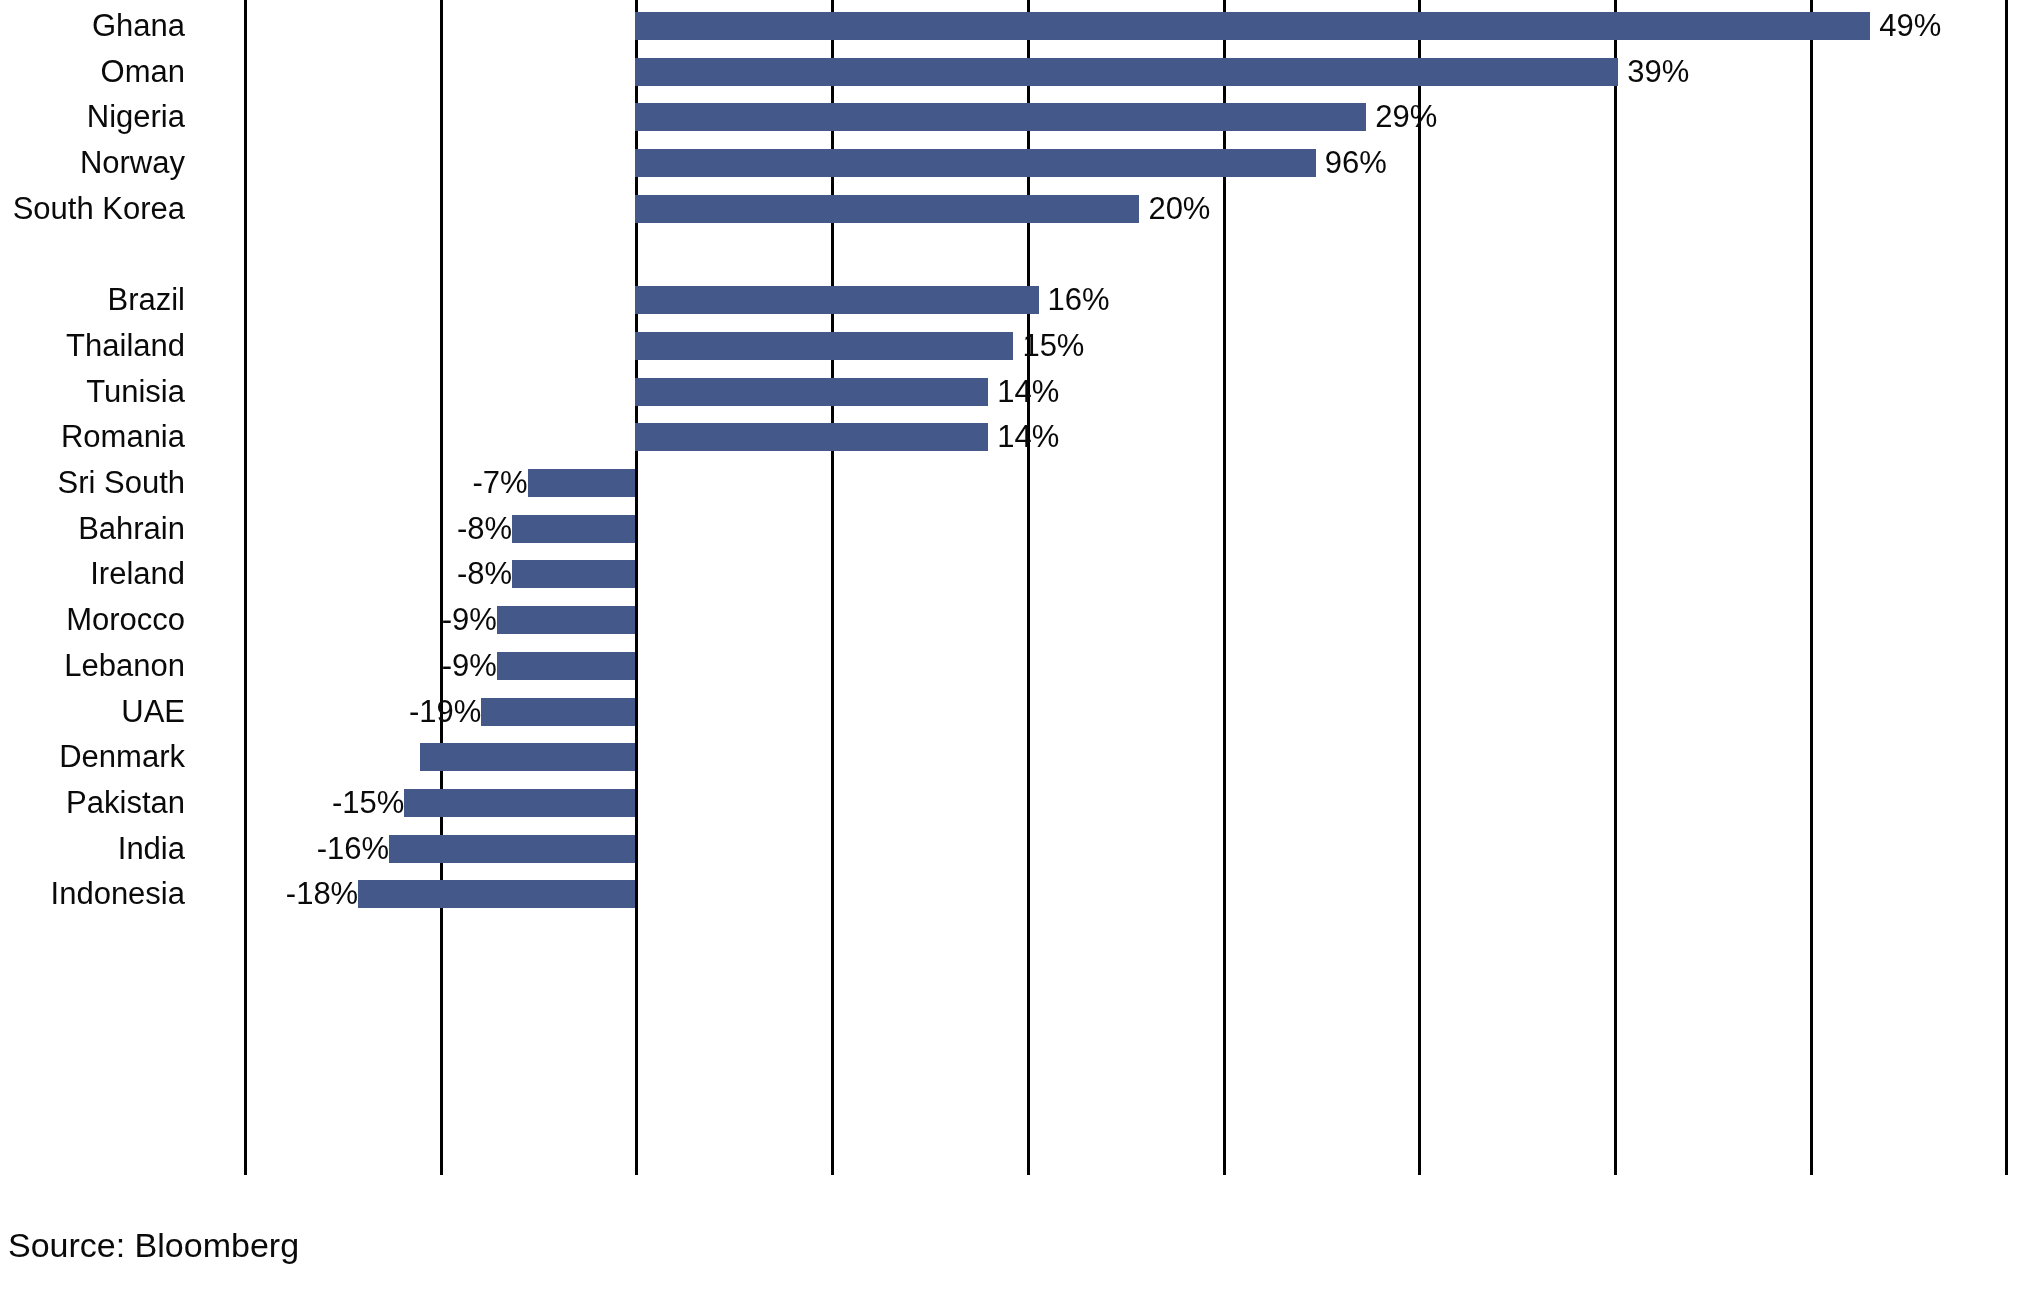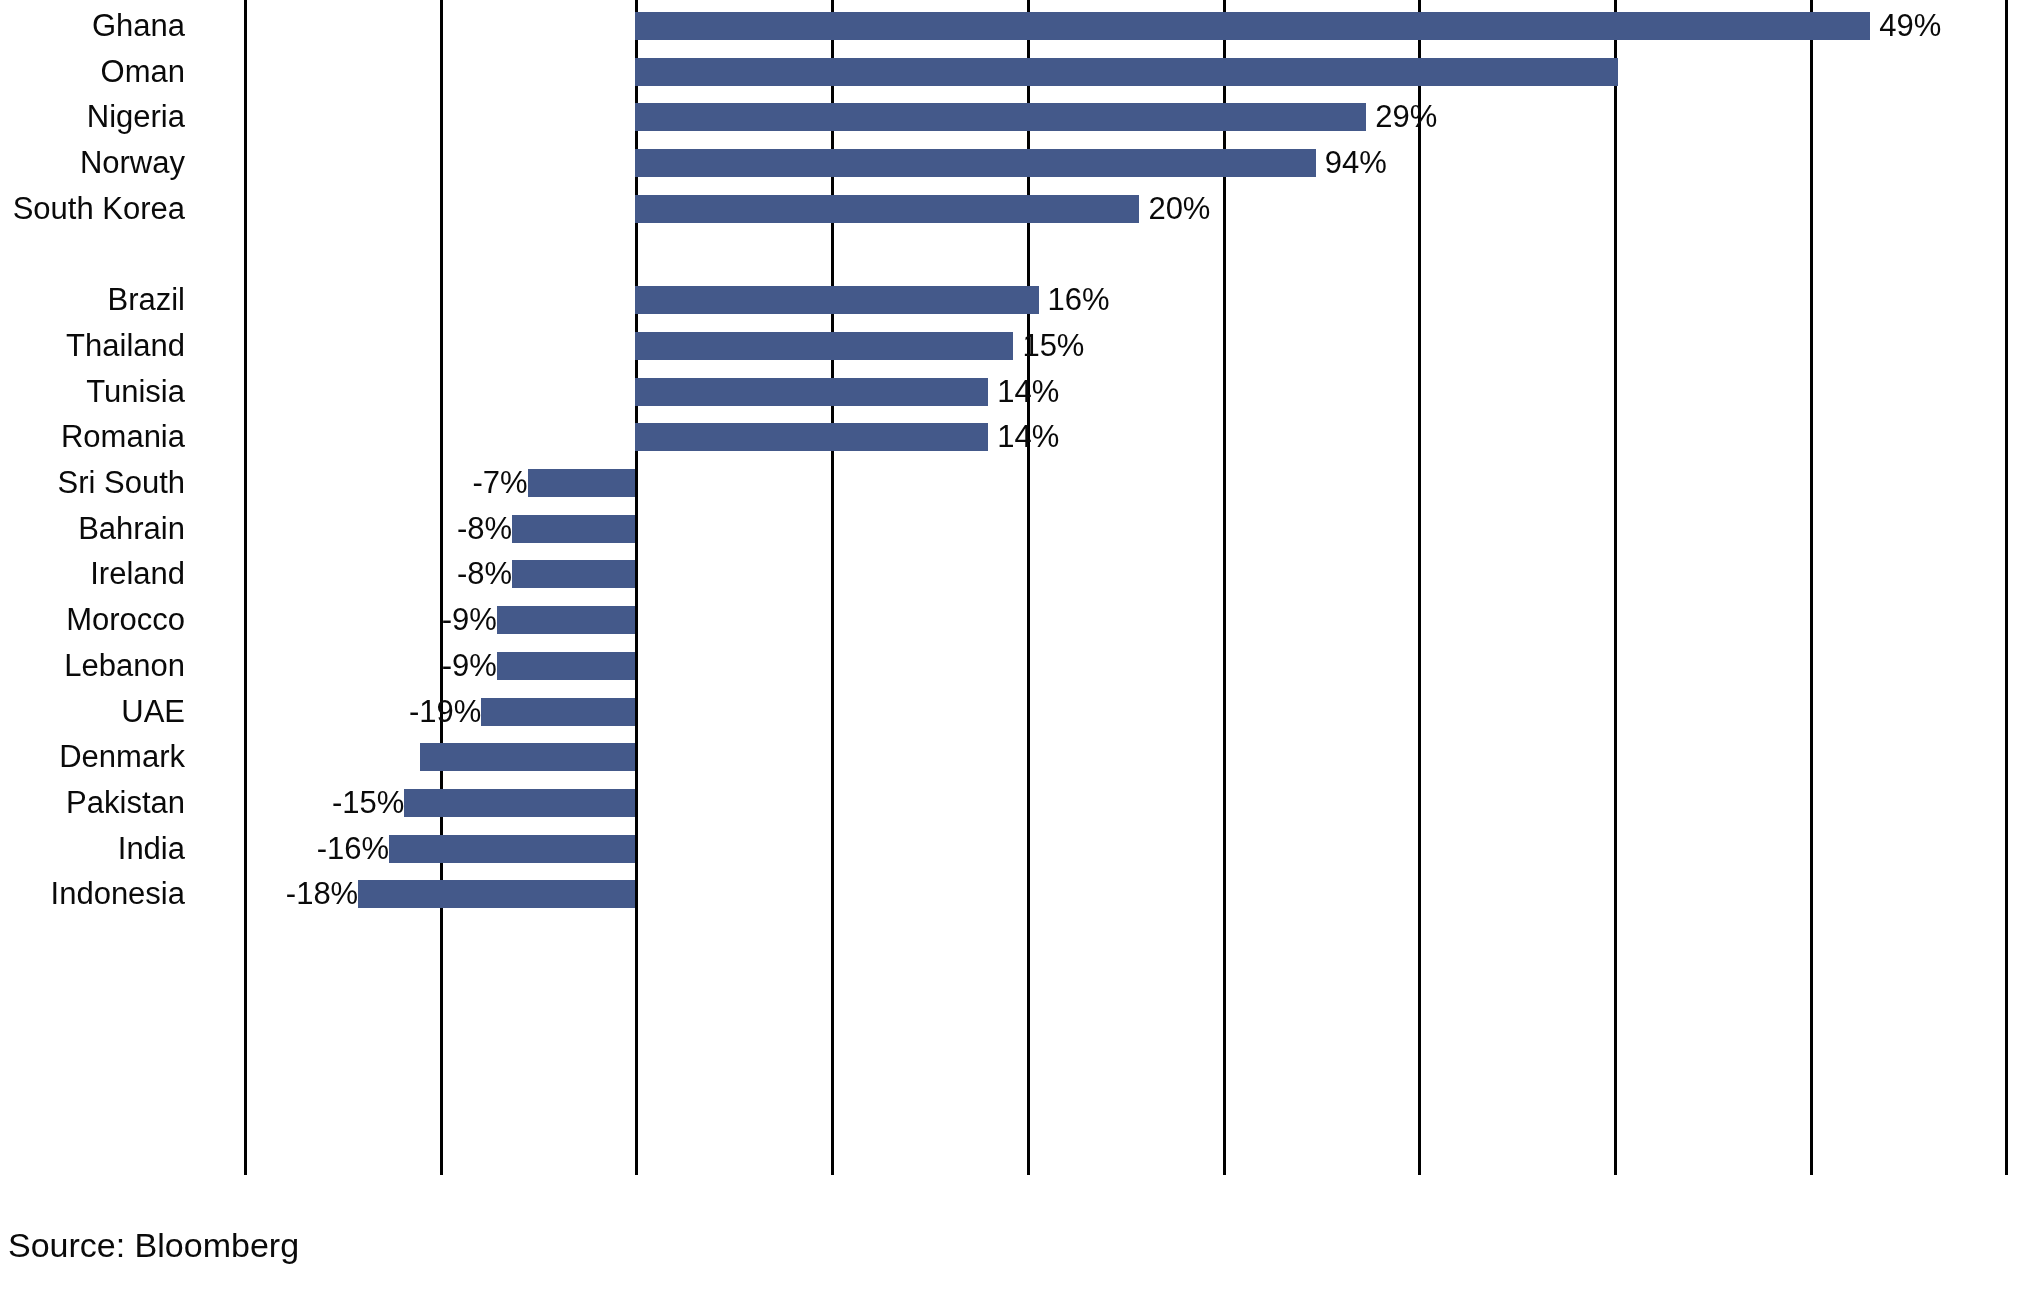--- a/index.html
+++ b/index.html
@@ -58,30 +58,31 @@
       </div>
     <div class="rows" id="rows">
         <div class="row" style="top: 3px;">
           <div class="cat-label">Ghana</div>
           <div class="bar" style="background: rgb(68, 89, 138); left: 635.4px; width: 1234.8px;"></div>
           <div class="val-label val-pos" style="left: 1870.2px; width: 300px;">49%</div>
         </div>
         <div class="row" style="top: 48.7px;">
           <div class="cat-label">Oman</div>
           <div class="bar" style="background: rgb(68, 89, 138); left: 635.4px; width: 982.8px;"></div>
+          <div class="val-label val-pos" style="left: 1618.2px; width: 300px;">39%</div>
         </div>
         <div class="row" style="top: 94.4px;">
           <div class="cat-label">Nigeria</div>
           <div class="bar" style="background: rgb(68, 89, 138); left: 635.4px; width: 730.8px;"></div>
           <div class="val-label val-pos" style="left: 1366.2px; width: 300px;">29%</div>
         </div>
         <div class="row" style="top: 140.1px;">
           <div class="cat-label">Norway</div>
           <div class="bar" style="background: rgb(68, 89, 138); left: 635.4px; width: 680.4px;"></div>
-          <div class="val-label val-pos" style="left: 1315.8px; width: 300px;">94%</div>
+          <div class="val-label val-pos" style="left: 1315.8px; width: 300px;">96%</div>
         </div>
         <div class="row" style="top: 185.8px;">
           <div class="cat-label">South Korea</div>
           <div class="bar" style="background: rgb(68, 89, 138); left: 635.4px; width: 504px;"></div>
           <div class="val-label val-pos" style="left: 1139.4px; width: 300px;">20%</div>
         </div>
         <div class="row" style="top: 277.2px;">
           <div class="cat-label">Brazil</div>
           <div class="bar" style="background: rgb(68, 89, 138); left: 635.4px; width: 403.2px;"></div>
           <div class="val-label val-pos" style="left: 1038.6px; width: 300px;">16%</div>

